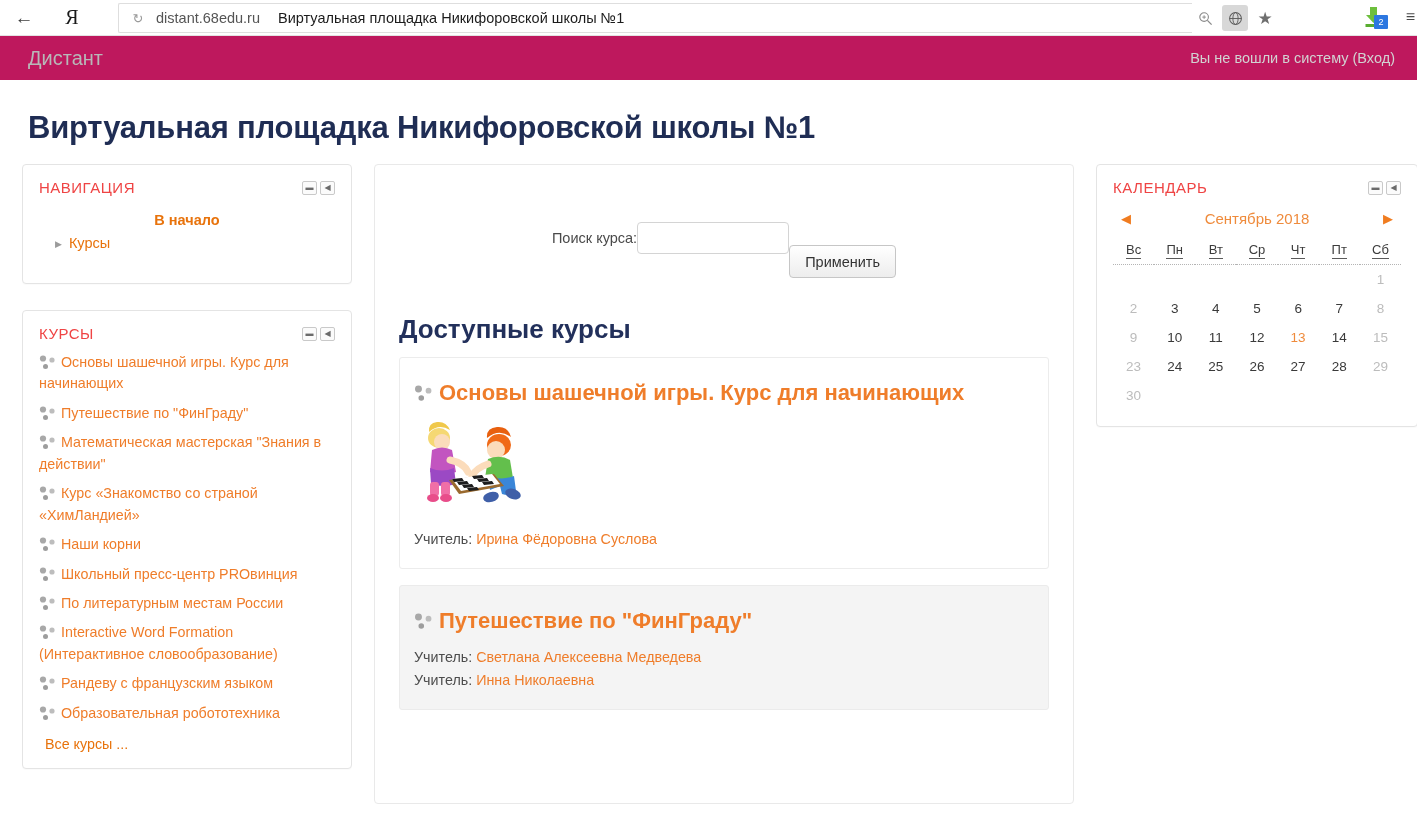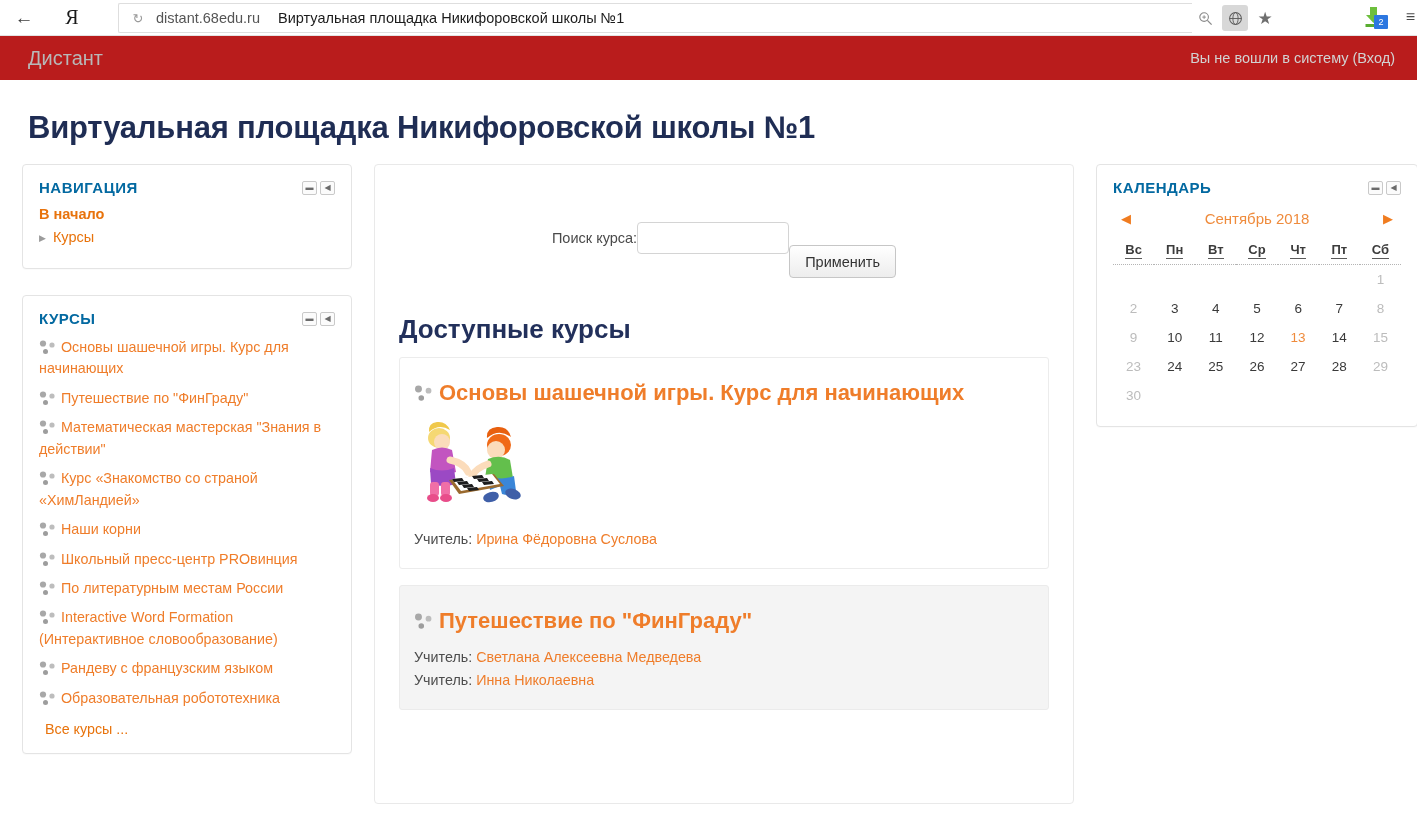--- a/index.html
+++ b/index.html
@@ -82,21 +82,21 @@
     border-radius: 1px;
   }
   .menu-icon {
     position: absolute; right: 2px; top: 8px;
     color: #4a4a4a; font-size: 16px;
   }
 
   
   .navbar {
     height: 44px; width: 1417px;
-    background: #b91c1c;
+    background: #be185d;
     display: flex; align-items: center;
     justify-content: space-between;
     padding: 0 22px 0 28px;
   }
   .brand { color: #b8b8b8; font-size: 20px; }
   .login-status { color: #d2d2d2; font-size: 14.5px; }
 
   
   .page { width: 1417px; background: #fff; padding: 0; }
   .page-title {
@@ -120,33 +120,33 @@
     border-radius: 4px;
     padding: 14px 16px 16px 16px;
     margin-bottom: 26px;
     box-shadow: 0 1px 1px rgba(0,0,0,0.02);
   }
   .block-head {
     display: flex; align-items: flex-start; justify-content: space-between;
     margin-bottom: 10px;
   }
   .block-title {
-    color: #0369a1; font-size: 15px; font-weight: bold;
+    color: #ef4444; font-size: 15px; font-weight: normal;
     letter-spacing: 0.5px;
   }
   .block-controls { display: flex; gap: 3px; margin-top: 2px; }
   .ctl {
     width: 15px; height: 14px;
     border: 1px solid #c9c9c9; border-radius: 2px;
     background: #fbfbfb;
     display: flex; align-items: center; justify-content: center;
     font-size: 8px; color: #6b6b6b; line-height: 1;
   }
 
-  .nav-list { list-style: none; margin: 0; padding: 0; }
+  .nav-list { list-style: none; margin: 16px; padding: 0; text-align: center; }
   .nav-list li { margin: 0 0 7px 0; font-size: 14.5px; }
   .nav-home { color: #e8730c; font-weight: bold; font-size: 14.5px; }
   .nav-sub { display: flex; align-items: flex-start; margin-left: 4px; }
   .tri {
     color: #9b9b9b; font-size: 9px; margin-right: 7px; margin-top: 4px;
   }
   .nav-sub a { color: #e8730c; font-size: 14.5px; }
 
   .course-list { list-style: none; margin: 0; padding: 0; }
   .course-list li {
@@ -214,21 +214,21 @@
 
   
   .cal-nav {
     display: flex; align-items: center; justify-content: space-between;
     padding: 4px 8px 2px 8px;
   }
   .cal-arrow { color: #f07c20; font-size: 13px; }
   .cal-month { color: #ef8b3c; font-size: 15px; }
   table.cal { width: 100%; border-collapse: collapse; margin-top: 8px; }
   table.cal th {
-    font-size: 13px; color: #3c3c3c; font-weight: bold;
+    font-size: 13px; color: #3c3c3c; font-weight: normal;
     padding: 5px 0 7px 0;
     border-bottom: 1px dotted #b4b4b4;
   }
   table.cal th span { border-bottom: 1px solid #5a5a5a; padding-bottom: 1px; }
   table.cal td {
     font-size: 13.5px; color: #3a3a3a; text-align: center;
     padding: 7px 0; width: 14.28%;
   }
   table.cal td.weekend { color: #bcbcbc; }
   table.cal td.today { color: #ef8b3c; }

